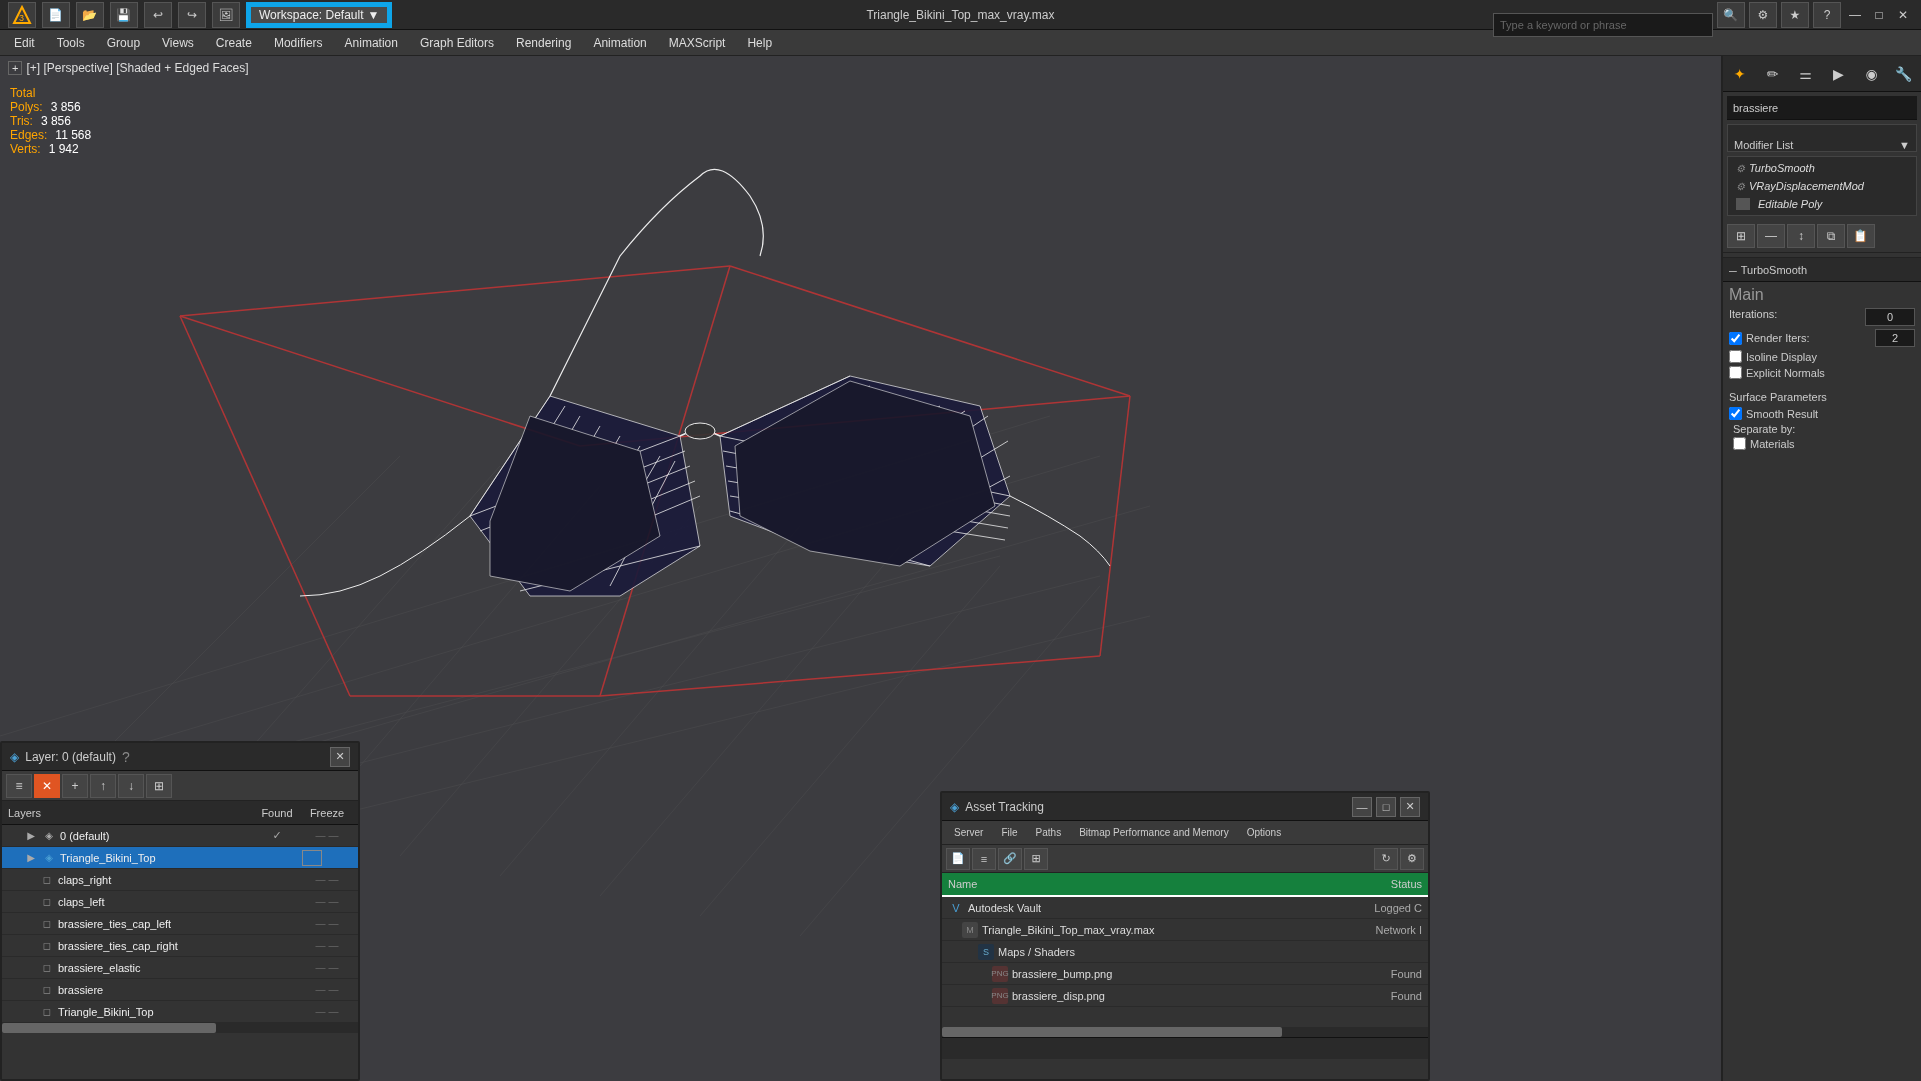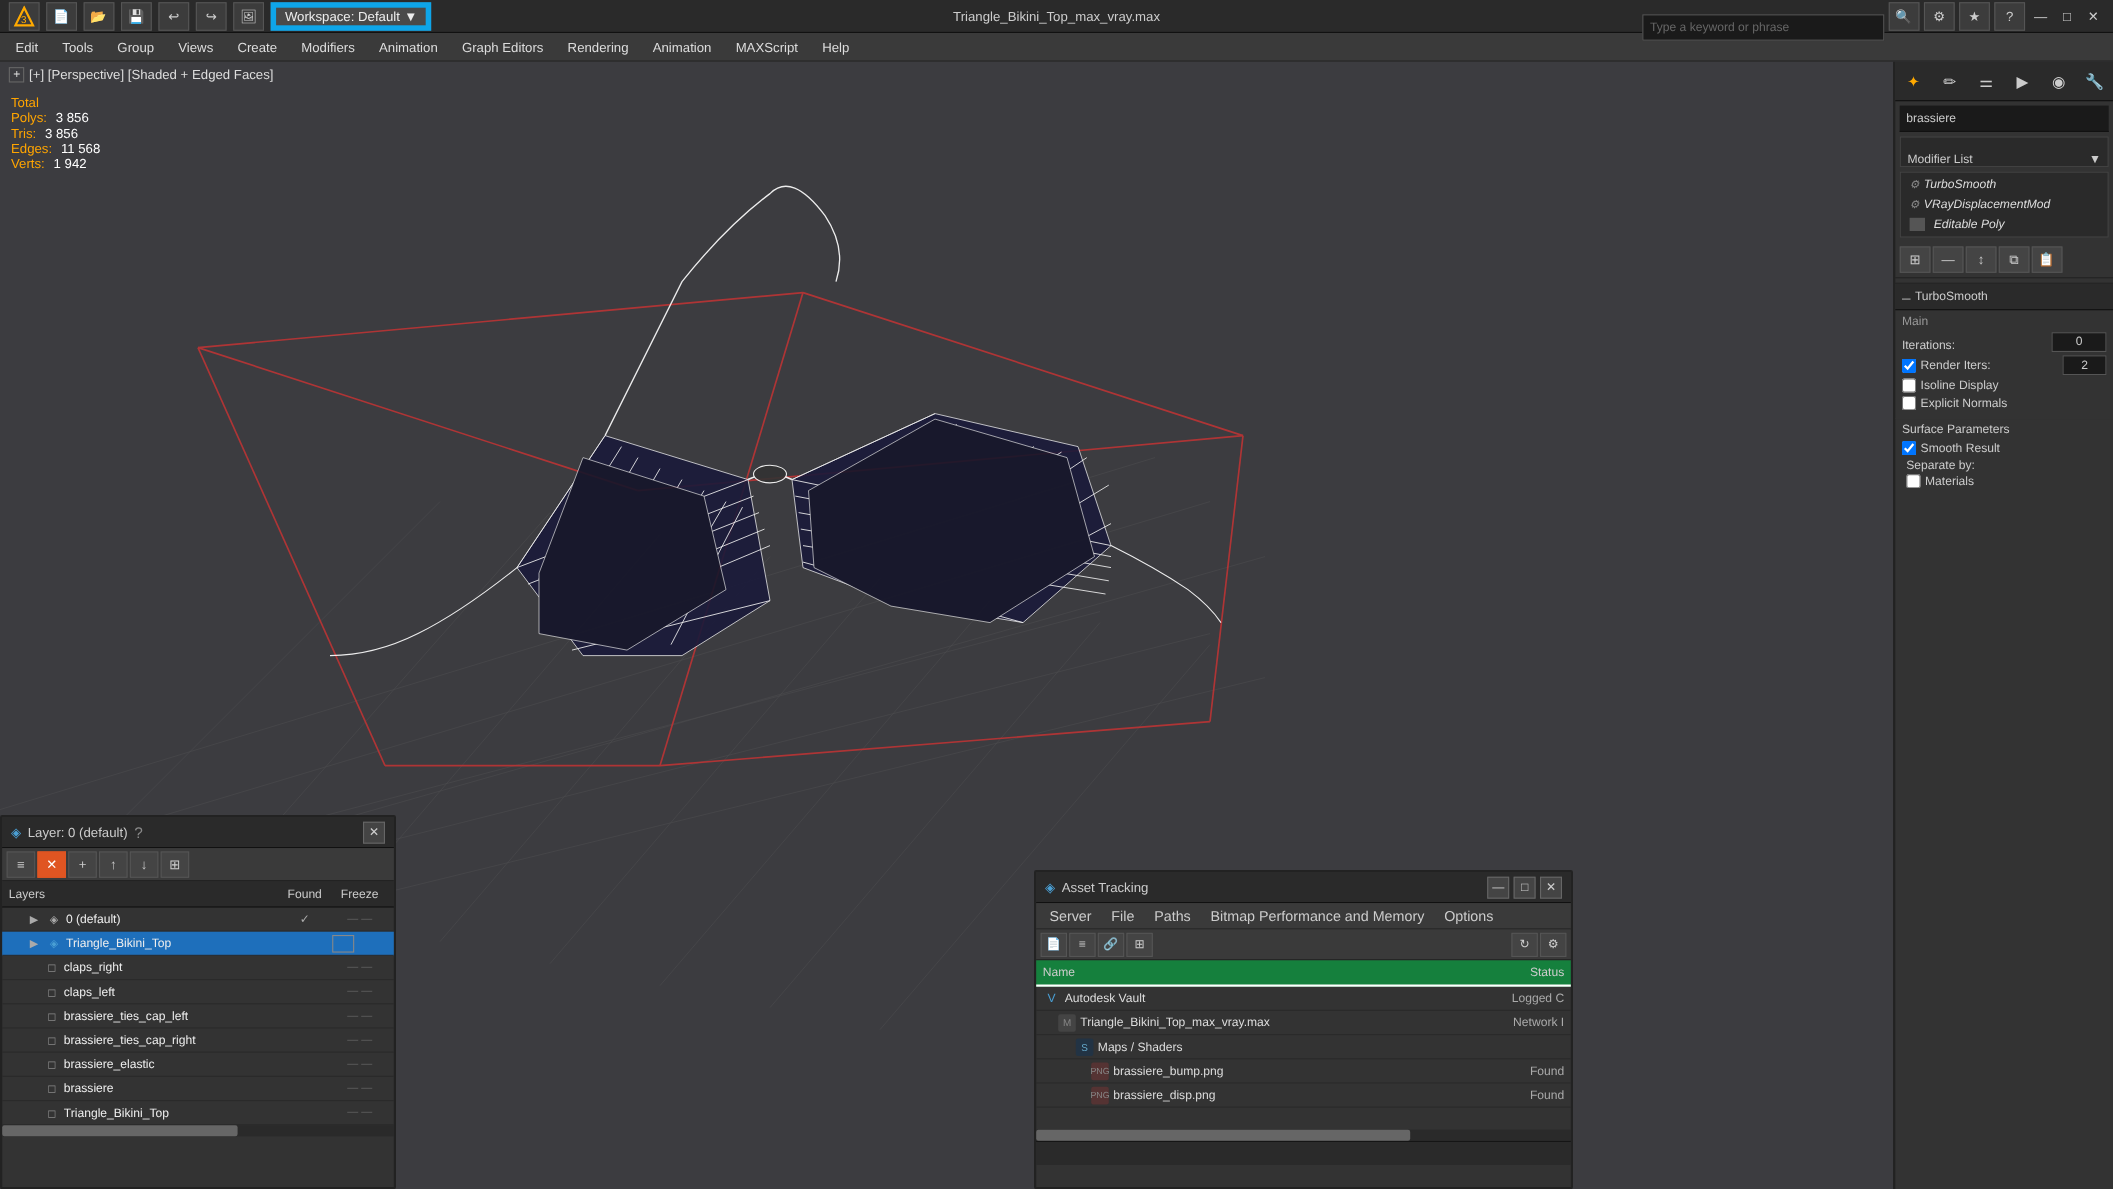--- a/index.html
+++ b/index.html
@@ -237,26 +237,26 @@
       gap: 4px;
     }
     .panel-header .minus-btn {
       color: #aaa; cursor: pointer; font-size: 14px;
     }
     .panel-section {
       padding: 4px 6px;
     }
     .panel-section-label {
       color: #999;
-      font-size: 11px;
+      font-size: 16px;
       margin-bottom: 4px;
     }
     .param-row {
       display: flex;
-      align-items: flex-end;
+      align-items: flex-start;
       justify-content: space-between;
       margin-bottom: 3px;
     }
     .param-label { color: #ccc; font-size: 11px; }
     .param-input {
       width: 50px;
       height: 18px;
       background: #1a1a1a;
       border: 1px solid #555;
       color: #ccc;
@@ -380,21 +380,21 @@
     }
     #asset-menubar {
       height: 24px;
       background: #3a3a3a;
       display: flex; align-items: center; gap: 2px;
       padding: 0 4px;
       border-bottom: 1px solid #222;
     }
     .asset-menu-item {
       padding: 2px 8px;
-      color: #ccc; font-size: 13px; cursor: pointer; text-align: right;
+      color: #ccc; font-size: 10px; cursor: pointer; text-align: right;
     }
     #asset-toolbar {
       height: 28px;
       background: #3a3a3a;
       display: flex; align-items: center; gap: 2px;
       padding: 0 4px;
       border-bottom: 1px solid #222;
     }
     .asset-tool {
       width: 24px; height: 22px;

